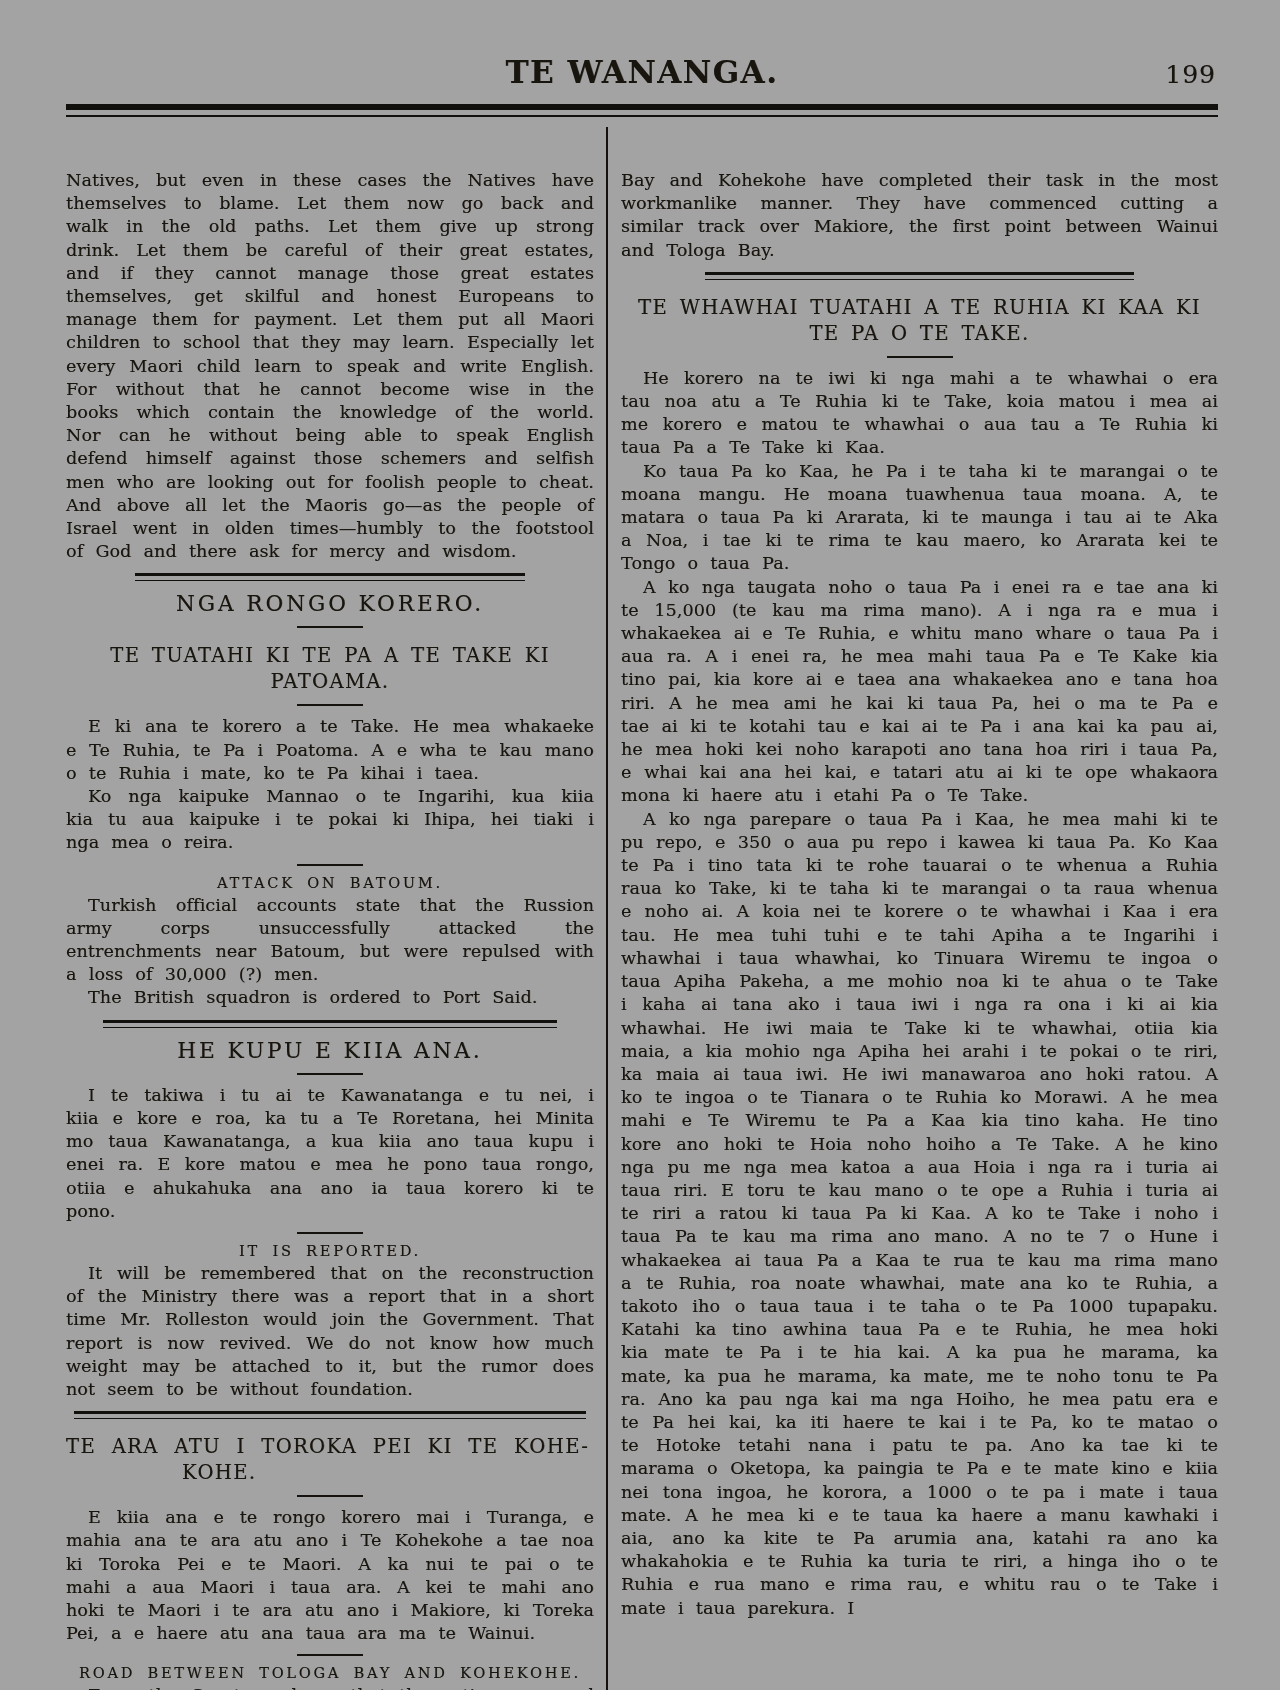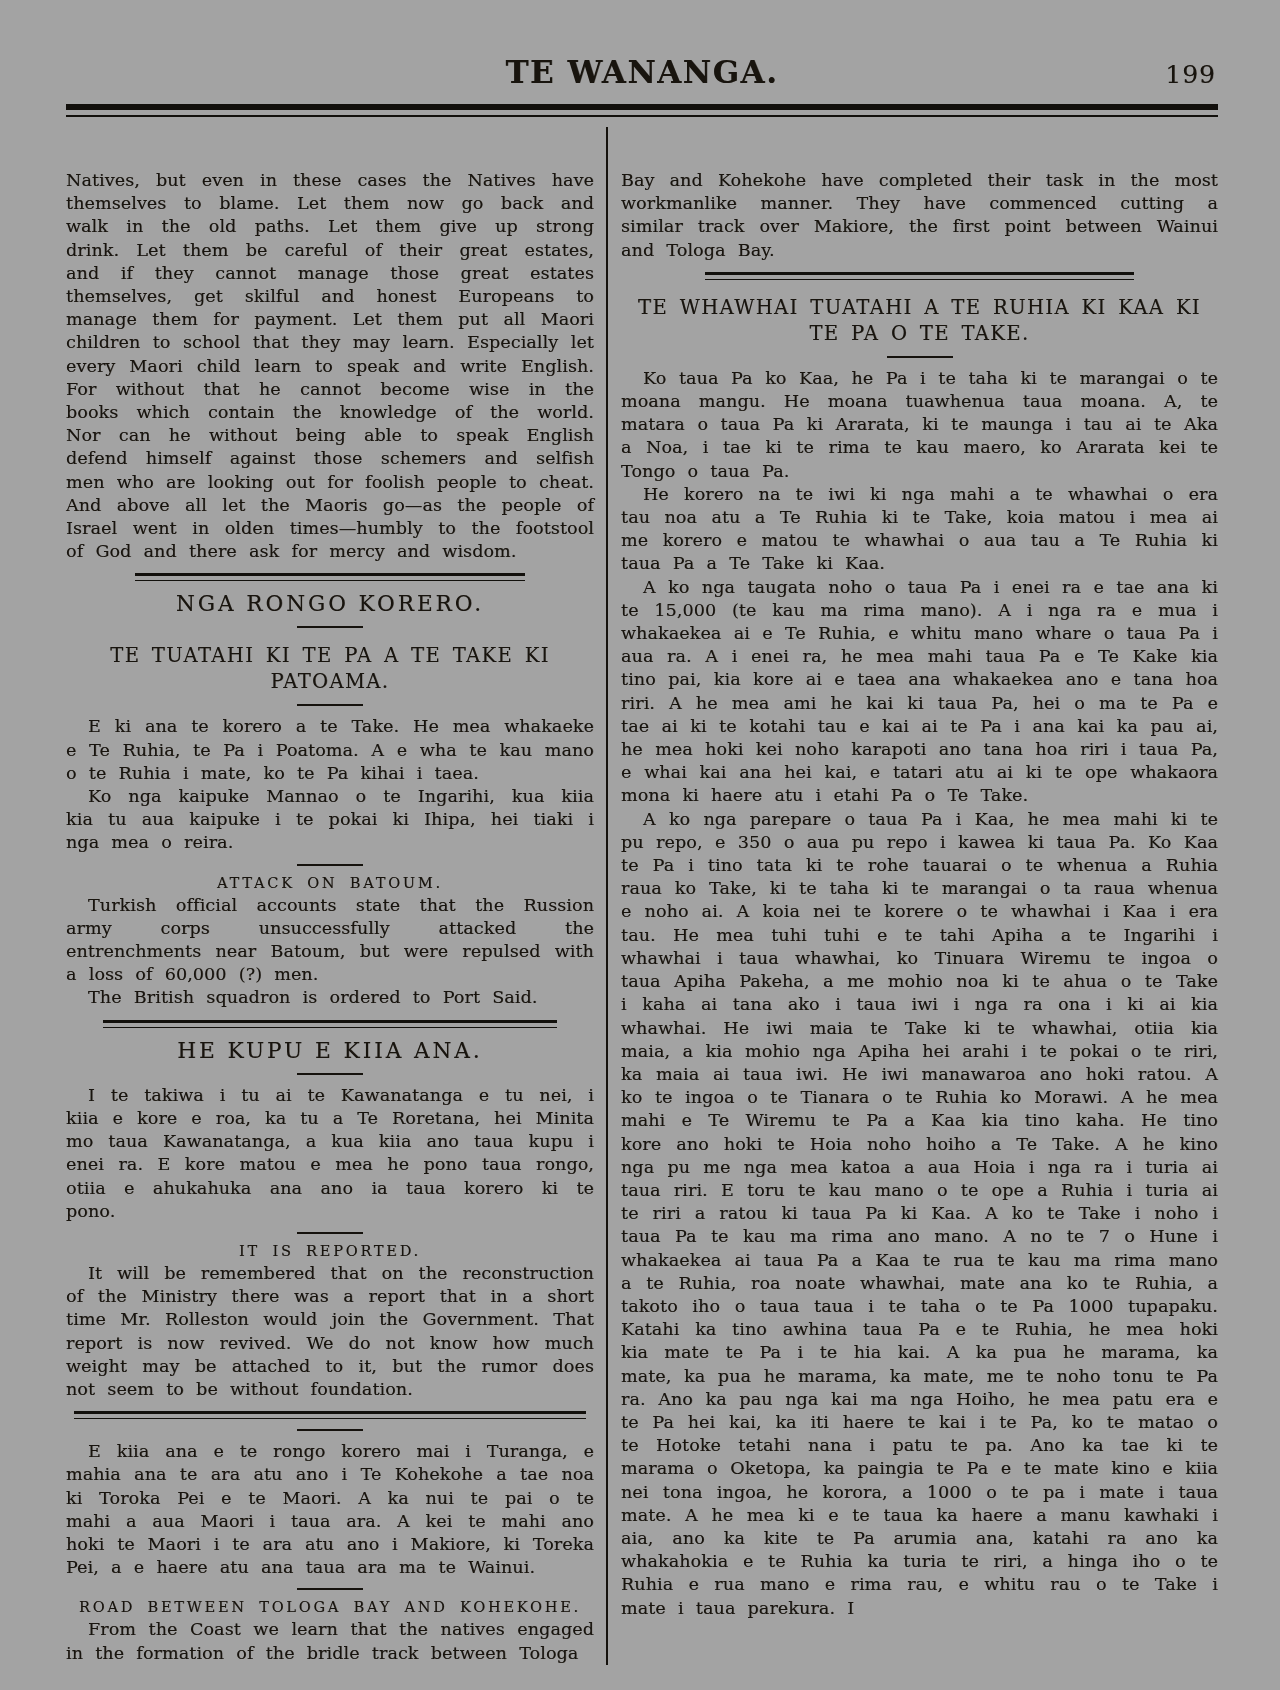--- a/index.html
+++ b/index.html
@@ -123,36 +123,37 @@
       <div class="rule-short"></div>
 
       <h3 class="head md">TE TUATAHI KI TE PA A TE TAKE KI PATOAMA.</h3>
       <div class="rule-short"></div>
 
       <p>E ki ana te korero a te Take. He mea whakaeke e Te Ruhia, te Pa i Poatoma. A e wha te kau mano o te Ruhia i mate, ko te Pa kihai i taea.</p>
       <p>Ko nga kaipuke Mannao o te Ingarihi, kua kiia kia tu aua kaipuke i te pokai ki Ihipa, hei tiaki i nga mea o reira.</p>
 
       <div class="rule-short"></div>
       <h4 class="head sm">ATTACK ON BATOUM.</h4>
-      <p>Turkish official accounts state that the Russion army corps unsuccessfully attacked the entrenchments near Batoum, but were repulsed with a loss of 60,000 (?) men.</p>
+      <p>Turkish official accounts state that the Russion army corps unsuccessfully attacked the entrenchments near Batoum, but were repulsed with a loss of 30,000 (?) men.</p>
       <p>The British squadron is ordered to Port Said.</p>
 
       <div class="rule-double w85"></div>
 
       <h2 class="head lg">HE KUPU E KIIA ANA.</h2>
       <div class="rule-short"></div>
 
       <p>I te takiwa i tu ai te Kawanatanga e tu nei, i kiia e kore e roa, ka tu a Te Roretana, hei Minita mo taua Kawanatanga, a kua kiia ano taua kupu i enei ra. E kore matou e mea he pono taua rongo, otiia e ahukahuka ana ano ia taua korero ki te pono.</p>
 
       <div class="rule-short"></div>
       <h4 class="head sm">IT IS REPORTED.</h4>
       <p>It will be remembered that on the reconstruction of the Ministry there was a report that in a short time Mr. Rolleston would join the Government. That report is now revived. We do not know how much weight may be attached to it, but the rumor does not seem to be without foundation.</p>
 
       <div class="rule-double w95"></div>
 
+      <h3 class="head md hang">TE ARA ATU I TOROKA PEI KI TE KOHE-KOHE.</h3>
       <div class="rule-short"></div>
 
       <p>E kiia ana e te rongo korero mai i Turanga, e mahia ana te ara atu ano i Te Kohekohe a tae noa ki Toroka Pei e te Maori. A ka nui te pai o te mahi a aua Maori i taua ara. A kei te mahi ano hoki te Maori i te ara atu ano i Makiore, ki Toreka Pei, a e haere atu ana taua ara ma te Wainui.</p>
 
       <div class="rule-short"></div>
       <h4 class="head sm">ROAD BETWEEN TOLOGA BAY AND KOHEKOHE.</h4>
       <p>From the Coast we learn that the natives engaged in the formation of the bridle track between Tologa</p>
 
     </section>
 
@@ -160,21 +161,21 @@
 
     <section class="col col-right">
 
       <p class="cont">Bay and Kohekohe have completed their task in the most workmanlike manner. They have commenced cutting a similar track over Makiore, the first point between Wainui and Tologa Bay.</p>
 
       <div class="rule-double w70"></div>
 
       <h3 class="head md">TE WHAWHAI TUATAHI A TE RUHIA KI KAA KI TE PA O TE TAKE.</h3>
       <div class="rule-short"></div>
 
+      <p>He korero na te iwi ki nga mahi a te whawhai o era tau noa atu a Te Ruhia ki te Take, koia matou i mea ai me korero e matou te whawhai o aua tau a Te Ruhia ki taua Pa a Te Take ki Kaa.</p>
       <p>Ko taua Pa ko Kaa, he Pa i te taha ki te marangai o te moana mangu. He moana tuawhenua taua moana. A, te matara o taua Pa ki Ararata, ki te maunga i tau ai te Aka a Noa, i tae ki te rima te kau maero, ko Ararata kei te Tongo o taua Pa.</p>
-      <p>He korero na te iwi ki nga mahi a te whawhai o era tau noa atu a Te Ruhia ki te Take, koia matou i mea ai me korero e matou te whawhai o aua tau a Te Ruhia ki taua Pa a Te Take ki Kaa.</p>
       <p>A ko nga taugata noho o taua Pa i enei ra e tae ana ki te 15,000 (te kau ma rima mano). A i nga ra e mua i whakaekea ai e Te Ruhia, e whitu mano whare o taua Pa i aua ra. A i enei ra, he mea mahi taua Pa e Te Kake kia tino pai, kia kore ai e taea ana whakaekea ano e tana hoa riri. A he mea ami he kai ki taua Pa, hei o ma te Pa e tae ai ki te kotahi tau e kai ai te Pa i ana kai ka pau ai, he mea hoki kei noho karapoti ano tana hoa riri i taua Pa, e whai kai ana hei kai, e tatari atu ai ki te ope whakaora mona ki haere atu i etahi Pa o Te Take.</p>
       <p>A ko nga parepare o taua Pa i Kaa, he mea mahi ki te pu repo, e 350 o aua pu repo i kawea ki taua Pa. Ko Kaa te Pa i tino tata ki te rohe tauarai o te whenua a Ruhia raua ko Take, ki te taha ki te marangai o ta raua whenua e noho ai. A koia nei te korere o te whawhai i Kaa i era tau. He mea tuhi tuhi e te tahi Apiha a te Ingarihi i whawhai i taua whawhai, ko Tinuara Wiremu te ingoa o taua Apiha Pakeha, a me mohio noa ki te ahua o te Take i kaha ai tana ako i taua iwi i nga ra ona i ki ai kia whawhai. He iwi maia te Take ki te whawhai, otiia kia maia, a kia mohio nga Apiha hei arahi i te pokai o te riri, ka maia ai taua iwi. He iwi manawaroa ano hoki ratou. A ko te ingoa o te Tianara o te Ruhia ko Morawi. A he mea mahi e Te Wiremu te Pa a Kaa kia tino kaha. He tino kore ano hoki te Hoia noho hoiho a Te Take. A he kino nga pu me nga mea katoa a aua Hoia i nga ra i turia ai taua riri. E toru te kau mano o te ope a Ruhia i turia ai te riri a ratou ki taua Pa ki Kaa. A ko te Take i noho i taua Pa te kau ma rima ano mano. A no te 7 o Hune i whakaekea ai taua Pa a Kaa te rua te kau ma rima mano a te Ruhia, roa noate whawhai, mate ana ko te Ruhia, a takoto iho o taua taua i te taha o te Pa 1000 tupapaku. Katahi ka tino awhina taua Pa e te Ruhia, he mea hoki kia mate te Pa i te hia kai. A ka pua he marama, ka mate, ka pua he marama, ka mate, me te noho tonu te Pa ra. Ano ka pau nga kai ma nga Hoiho, he mea patu era e te Pa hei kai, ka iti haere te kai i te Pa, ko te matao o te Hotoke tetahi nana i patu te pa. Ano ka tae ki te marama o Oketopa, ka paingia te Pa e te mate kino e kiia nei tona ingoa, he korora, a 1000 o te pa i mate i taua mate. A he mea ki e te taua ka haere a manu kawhaki i aia, ano ka kite te Pa arumia ana, katahi ra ano ka whakahokia e te Ruhia ka turia te riri, a hinga iho o te Ruhia e rua mano e rima rau, e whitu rau o te Take i mate i taua parekura. I</p>
 
     </section>
 
   </div>
 </div>
 
 </body></html>

